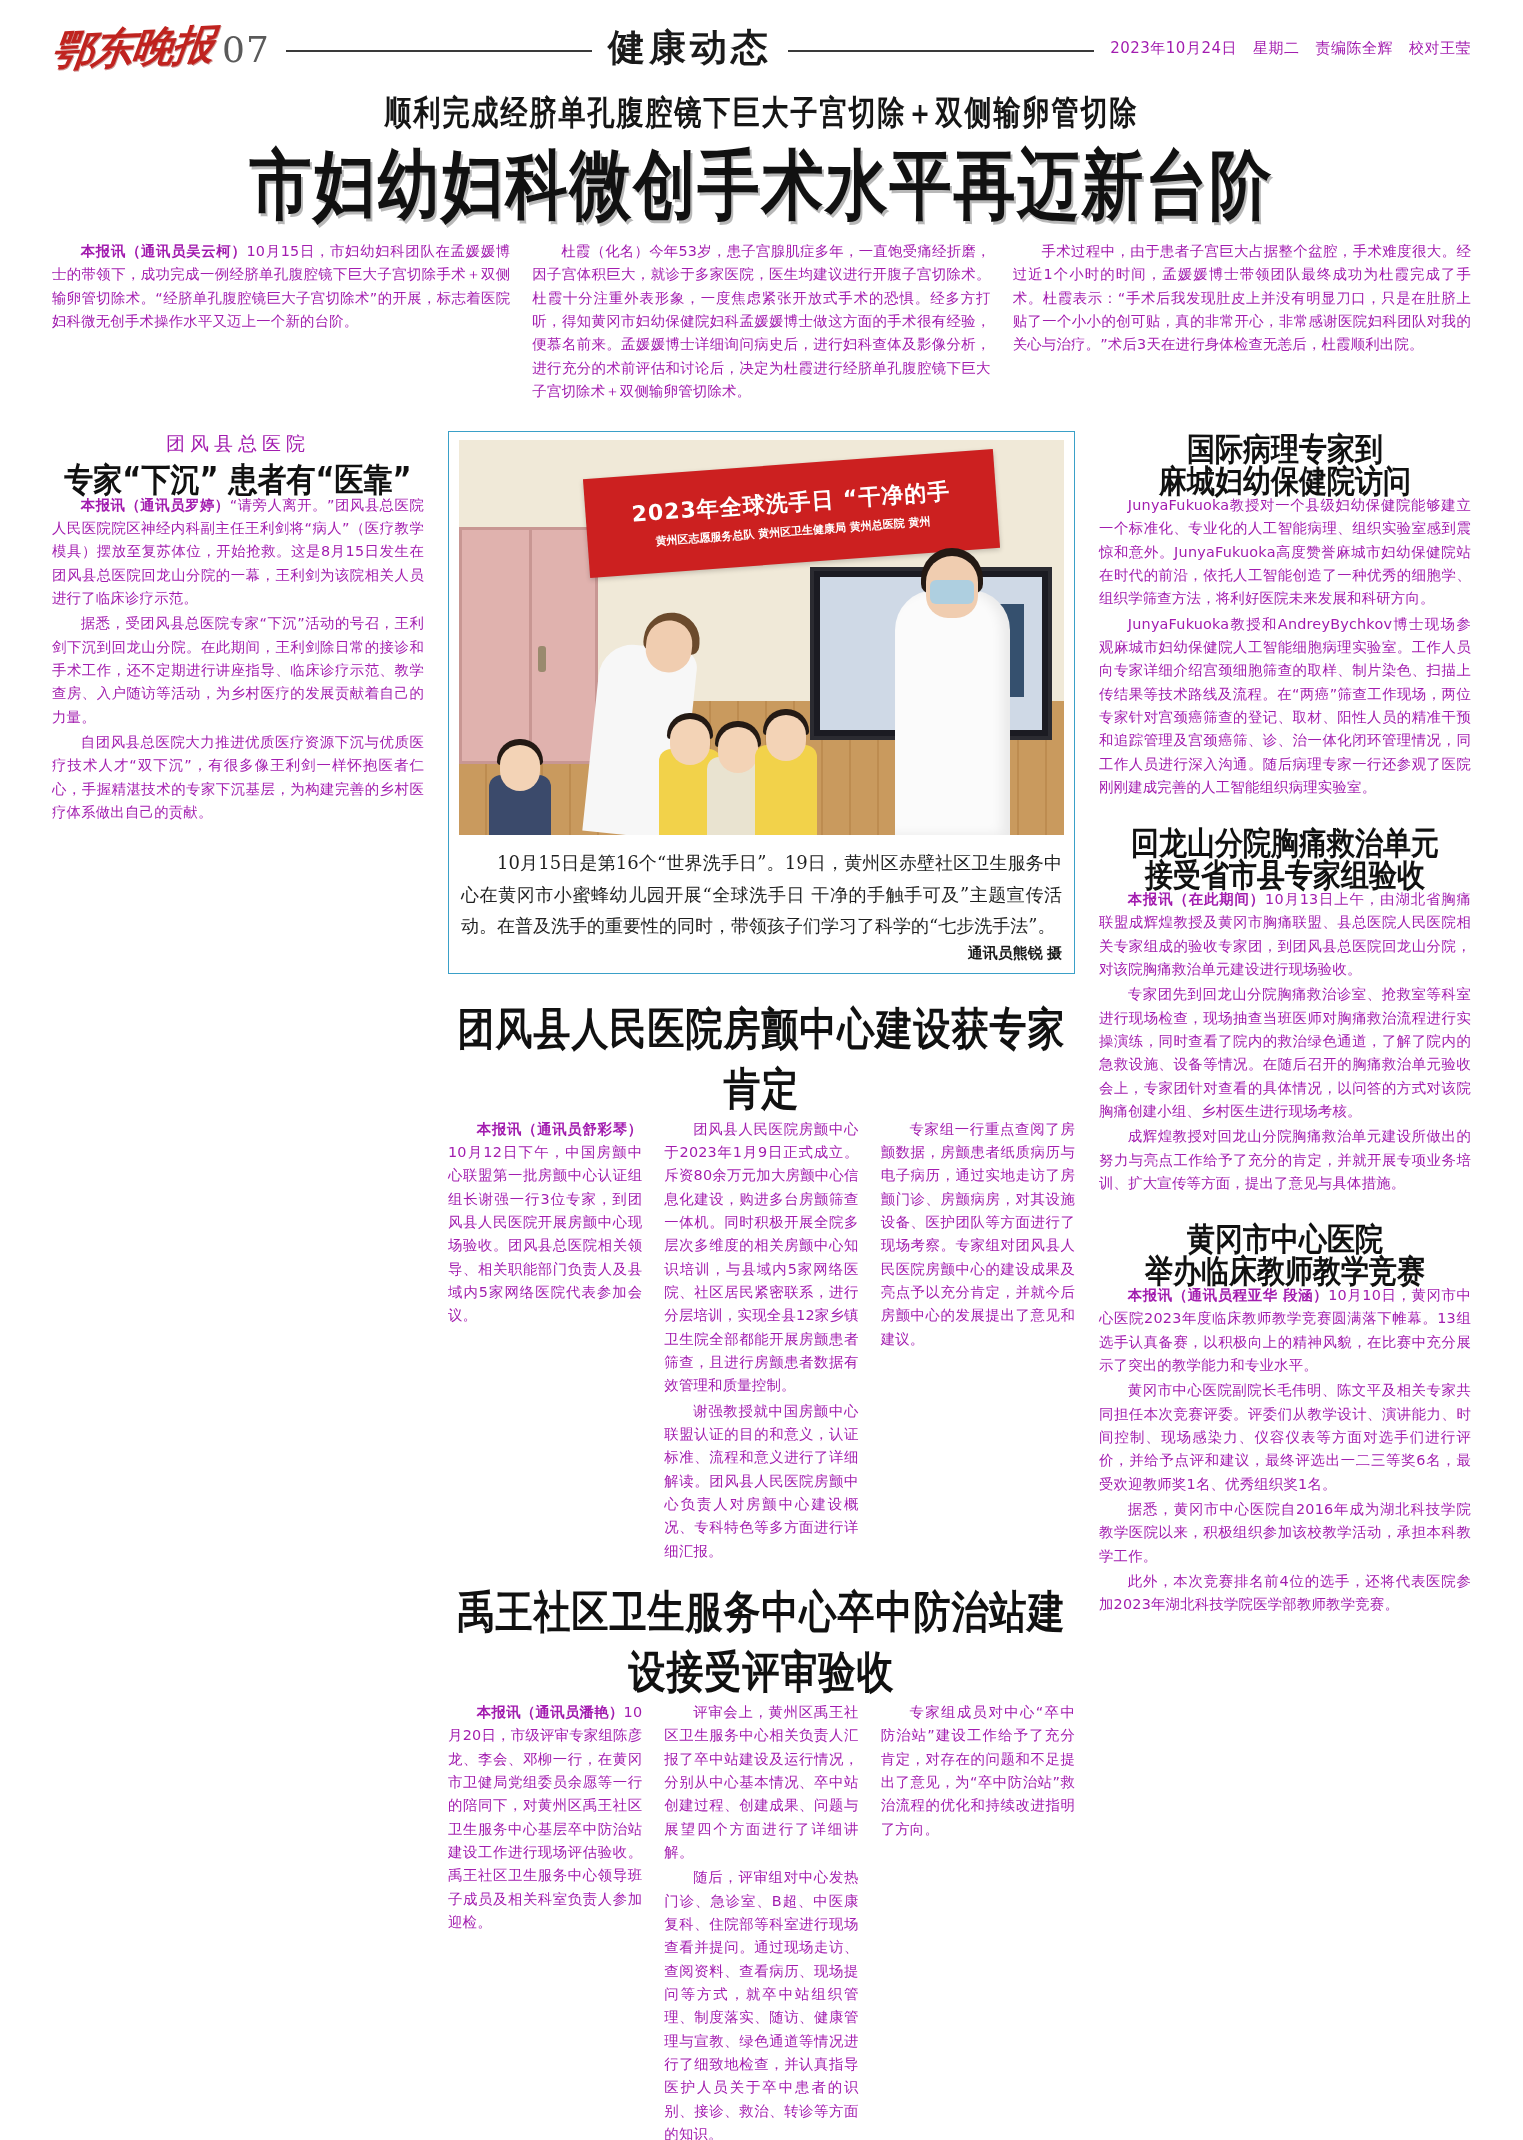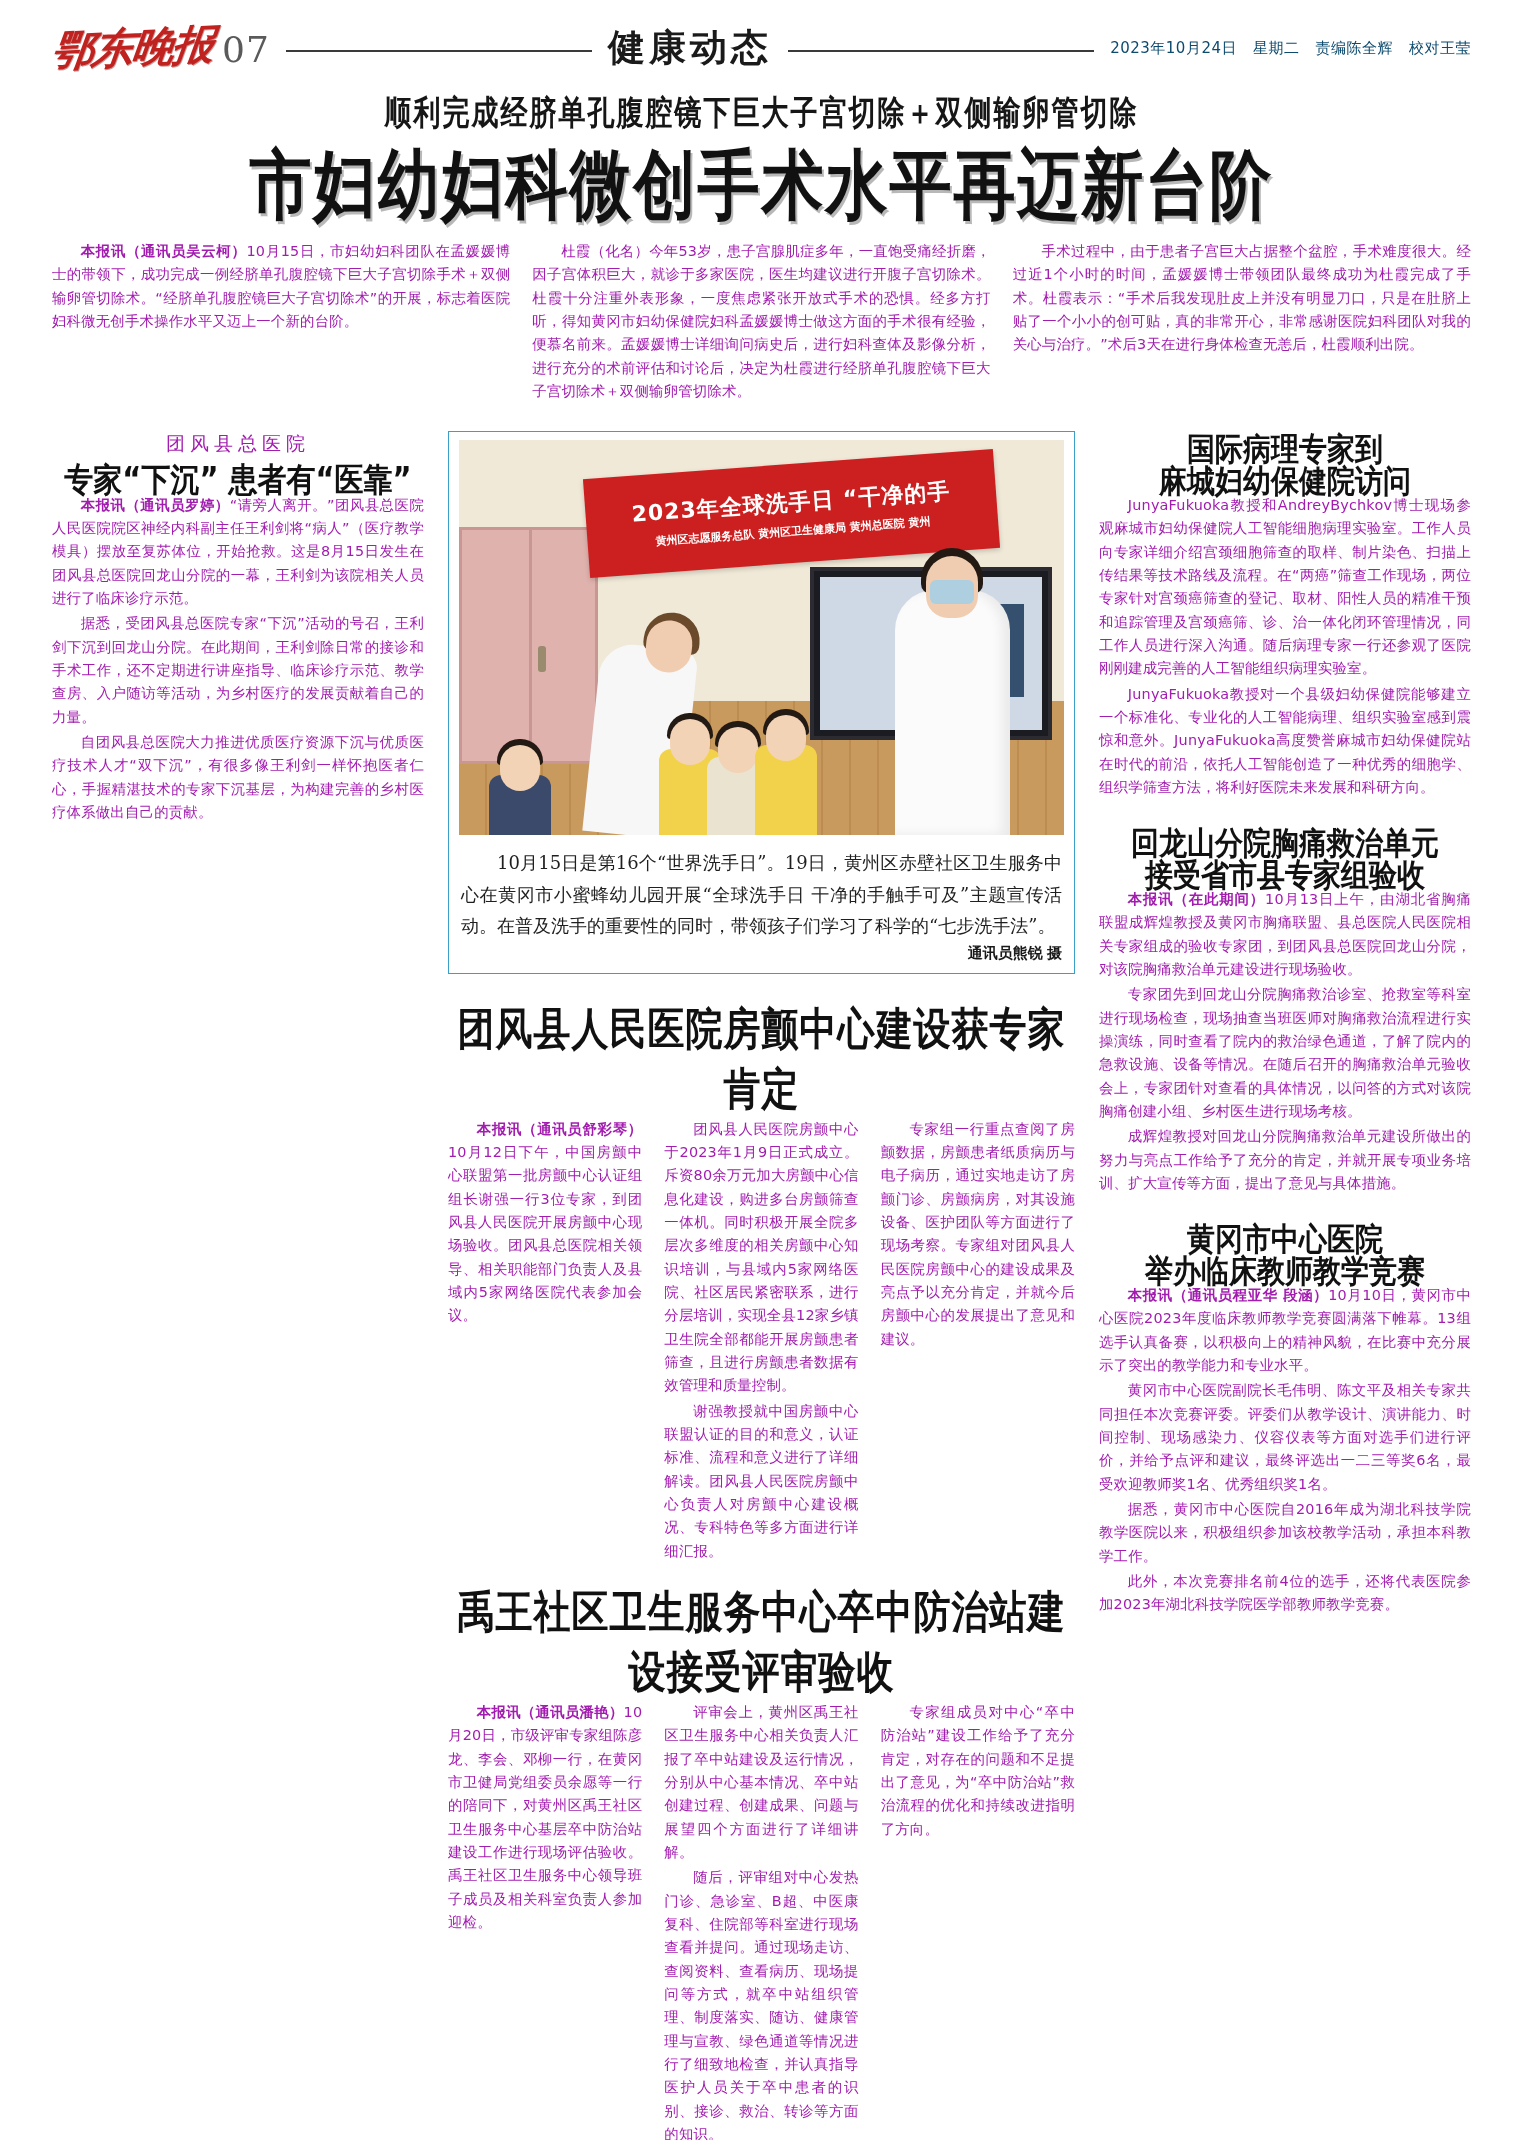--- a/index.html
+++ b/index.html
@@ -34,21 +34,21 @@
     font-size: 36px; color: #5a5a5a; margin-left: 10px; font-weight: normal;
     letter-spacing: 1px;
   }
   .rule { flex: 1 1 auto; height: 2px; background: #3a3a3a; margin: 0 16px; position: relative; top: 3px; }
   .section-title {
     font-family: "DejaVu Serif", "Liberation Serif", serif;
     font-size: 37px; font-weight: bold; letter-spacing: 4px; color: #1a1a1a;
     white-space: nowrap;
   }
   .masthead-meta {
-    font-size: 15px; color: #0c4a6e; white-space: nowrap; letter-spacing: .5px;
+    font-size: 15px; color: #a21caf; white-space: nowrap; letter-spacing: .5px;
     font-family: "DejaVu Sans", "Liberation Sans", sans-serif;
   }
   .masthead-meta .sep { display: inline-block; width: 16px; }
 
   
   .kicker {
     text-align: center; margin-top: 16px;
     font-family: "DejaVu Serif", "Liberation Serif", serif;
     font-size: 27px; font-weight: bold; letter-spacing: 2px;
     transform: scaleY(1.25); transform-origin: center top;
@@ -292,22 +292,22 @@
         </div>
       </div>
 
     </div>
 
     <div class="right-col">
 
       <div class="block">
         <div class="sub-head two-line">国际病理专家到</div>
         <div class="sub-head two-line">麻城妇幼保健院访问</div>
+        <p class="body indent">JunyaFukuoka教授对一个县级妇幼保健院能够建立一个标准化、专业化的人工智能病理、组织实验室感到震惊和意外。JunyaFukuoka高度赞誉麻城市妇幼保健院站在时代的前沿，依托人工智能创造了一种优秀的细胞学、组织学筛查方法，将利好医院未来发展和科研方向。</p>
         <p class="body indent">JunyaFukuoka教授和AndreyBychkov博士现场参观麻城市妇幼保健院人工智能细胞病理实验室。工作人员向专家详细介绍宫颈细胞筛查的取样、制片染色、扫描上传结果等技术路线及流程。在“两癌”筛查工作现场，两位专家针对宫颈癌筛查的登记、取材、阳性人员的精准干预和追踪管理及宫颈癌筛、诊、治一体化闭环管理情况，同工作人员进行深入沟通。随后病理专家一行还参观了医院刚刚建成完善的人工智能组织病理实验室。</p>
-        <p class="body indent">JunyaFukuoka教授对一个县级妇幼保健院能够建立一个标准化、专业化的人工智能病理、组织实验室感到震惊和意外。JunyaFukuoka高度赞誉麻城市妇幼保健院站在时代的前沿，依托人工智能创造了一种优秀的细胞学、组织学筛查方法，将利好医院未来发展和科研方向。</p>
       </div>
 
       <div class="block mt26">
         <div class="sub-head two-line">回龙山分院胸痛救治单元</div>
         <div class="sub-head two-line">接受省市县专家组验收</div>
         <p class="body indent mt18"><span class="byline">本报讯（在此期间）</span><span>10月13日上午，由湖北省胸痛联盟成辉煌教授及黄冈市胸痛联盟、县总医院人民医院相关专家组成的验收专家团，到团风县总医院回龙山分院，对该院胸痛救治单元建设进行现场验收。</span></p>
         <p class="body indent">专家团先到回龙山分院胸痛救治诊室、抢救室等科室进行现场检查，现场抽查当班医师对胸痛救治流程进行实操演练，同时查看了院内的救治绿色通道，了解了院内的急救设施、设备等情况。在随后召开的胸痛救治单元验收会上，专家团针对查看的具体情况，以问答的方式对该院胸痛创建小组、乡村医生进行现场考核。</p>
         <p class="body indent">成辉煌教授对回龙山分院胸痛救治单元建设所做出的努力与亮点工作给予了充分的肯定，并就开展专项业务培训、扩大宣传等方面，提出了意见与具体措施。</p>
       </div>
 

